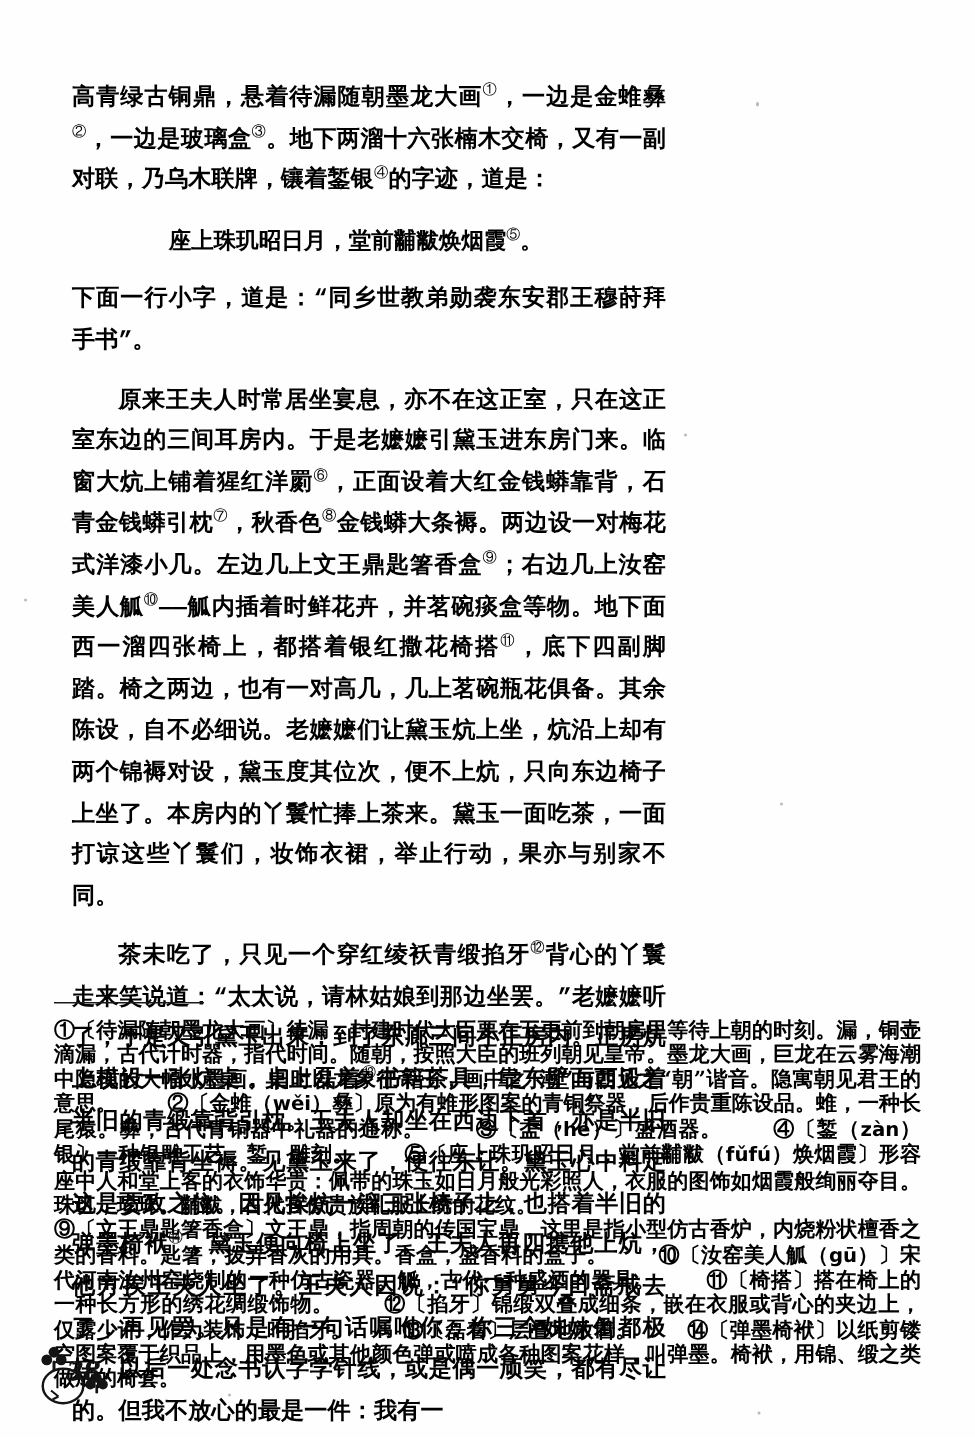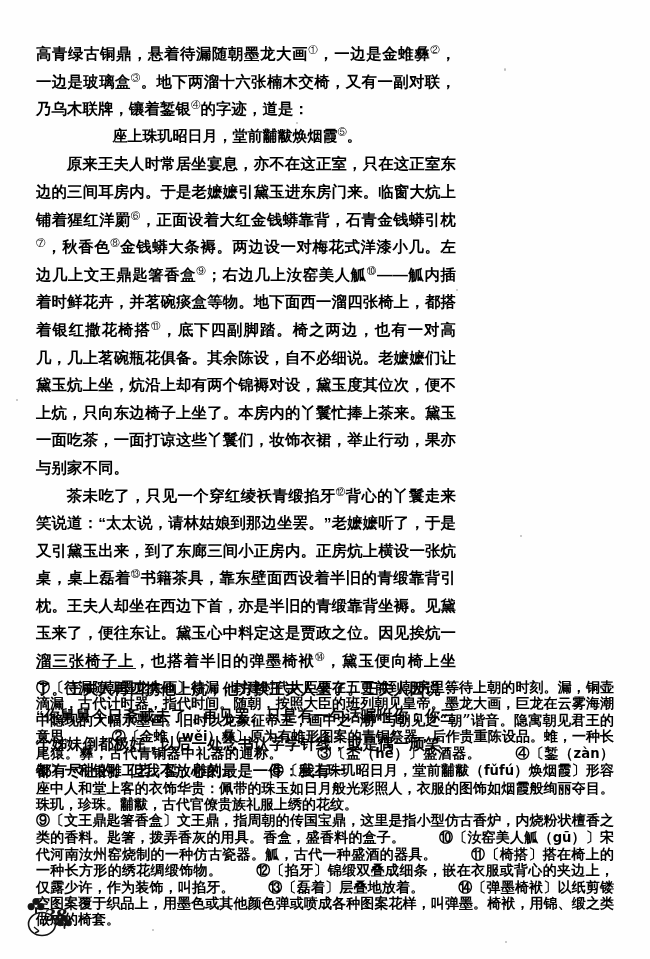--- a/index.html
+++ b/index.html
@@ -33,23 +33,23 @@
     top: 40px;
     width: 420px;
   }
 
   .para {
     font-size: 15.4px;
     line-height: 27.6px;
     text-align: justify;
     text-justify: inter-character;
     letter-spacing: 0.1px;
-    margin: 0;
+    margin: 12px;
     font-weight: 700;
-    font-family: Liberation Sans, sans-serif;
+    font-family: Liberation Mono, monospace;
   }
   .para.indent {
     text-indent: 2em;
   }
   .couplet {
     font-size: 15px;
     line-height: 27.6px;
     margin: 0;
     padding-left: 5.1em;
     font-weight: 700;
@@ -138,20 +138,21 @@
   <div class="speck" style="left:520px;top:535px;width:2px;height:2px;"></div>
   <div class="speck" style="left:152px;top:929px;width:2px;height:2px;"></div>
   <div class="speck" style="left:505px;top:941px;width:2px;height:2px;"></div>
 
   <div class="body-block">
 
     <p class="para">高青绿古铜鼎，悬着待漏随朝墨龙大画<sup class="fn">①</sup>，一边是金蜼彝<sup class="fn">②</sup>，一边是玻璃盒<sup class="fn">③</sup>。地下两溜十六张楠木交椅，又有一副对联，乃乌木联牌，镶着錾银<sup class="fn">④</sup>的字迹，道是：</p>
 
     <p class="couplet">座上珠玑昭日月，堂前黼黻焕烟霞<sup class="fn">⑤</sup>。</p>
 
+    <p class="para">下面一行小字，道是：“同乡世教弟勋袭东安郡王穆莳拜手书”。</p>
 
     <p class="para indent">原来王夫人时常居坐宴息，亦不在这正室，只在这正室东边的三间耳房内。于是老嬷嬷引黛玉进东房门来。临窗大炕上铺着猩红洋罽<sup class="fn">⑥</sup>，正面设着大红金钱蟒靠背，石青金钱蟒引枕<sup class="fn">⑦</sup>，秋香色<sup class="fn">⑧</sup>金钱蟒大条褥。两边设一对梅花式洋漆小几。左边几上文王鼎匙箸香盒<sup class="fn">⑨</sup>；右边几上汝窑美人觚<sup class="fn">⑩</sup>——觚内插着时鲜花卉，并茗碗痰盒等物。地下面西一溜四张椅上，都搭着银红撒花椅搭<sup class="fn">⑪</sup>，底下四副脚踏。椅之两边，也有一对高几，几上茗碗瓶花俱备。其余陈设，自不必细说。老嬷嬷们让黛玉炕上坐，炕沿上却有两个锦褥对设，黛玉度其位次，便不上炕，只向东边椅子上坐了。本房内的丫鬟忙捧上茶来。黛玉一面吃茶，一面打谅这些丫鬟们，妆饰衣裙，举止行动，果亦与别家不同。</p>
 
     <p class="para indent">茶未吃了，只见一个穿红绫袄青缎掐牙<sup class="fn">⑫</sup>背心的丫鬟走来笑说道：“太太说，请林姑娘到那边坐罢。”老嬷嬷听了，于是又引黛玉出来，到了东廊三间小正房内。正房炕上横设一张炕桌，桌上磊着<sup class="fn">⑬</sup>书籍茶具，靠东壁面西设着半旧的青缎靠背引枕。王夫人却坐在西边下首，亦是半旧的青缎靠背坐褥。见黛玉来了，便往东让。黛玉心中料定这是贾政之位。因见挨炕一溜三张椅子上，也搭着半旧的弹墨椅袱<sup class="fn">⑭</sup>，黛玉便向椅上坐了。王夫人再四携他上炕，他方挨王夫人坐了。王夫人因说：“你舅舅今日斋戒去了，再见罢。只是有一句话嘱咐你：你三个姊妹倒都极好，以后一处念书认字学针线，或是偶一顽笑，都有尽让的。但我不放心的最是一件：我有一</p>
 
   </div>
 
   <div class="fn-rule"></div>
 
   <div class="notes-block">

